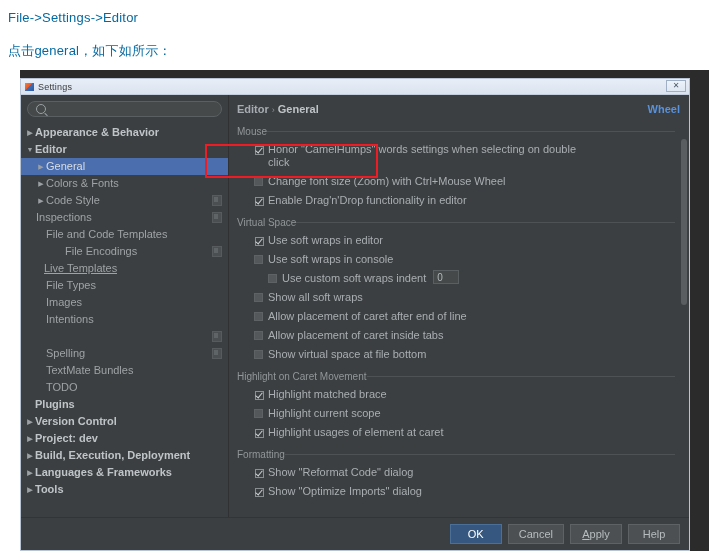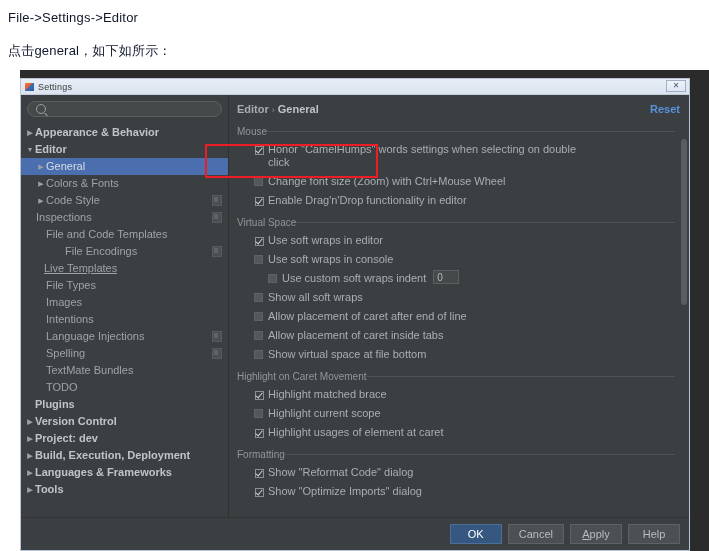--- a/index.html
+++ b/index.html
@@ -15,21 +15,21 @@
     position: relative;
   }
 
   
   .article {
     position: absolute;
     left: 0; top: 0;
     width: 709px;
   }
   .article-line {
-    color: #0f172a;
+    color: #0369a1;
     font-size: 13px;
     line-height: 16px;
     letter-spacing: .2px;
   }
   .line-1 { position: absolute; left: 8px; top: 10px; }
   .line-2 { position: absolute; left: 8px; top: 43px; }
 
   
   .ide-backdrop {
     position: absolute;
@@ -459,21 +459,20 @@
             <span class="tree-label">Images</span>
             <span class="row-icon hidden"></span>
           </div>
           <div class="tree-row" style="padding-left: 15px;">
             <span class="arrow empty">▶</span>
             <span class="tree-label">Intentions</span>
             <span class="row-icon hidden"></span>
           </div>
           <div class="tree-row" style="padding-left: 15px;">
             <span class="arrow empty">▶</span>
-            <span class="tree-label">Language Injections</span>
             <span class="row-icon"></span>
           </div>
           <div class="tree-row" style="padding-left: 15px;">
             <span class="arrow empty">▶</span>
             <span class="tree-label">Spelling</span>
             <span class="row-icon"></span>
           </div>
           <div class="tree-row" style="padding-left: 15px;">
             <span class="arrow empty">▶</span>
             <span class="tree-label">TextMate Bundles</span>
@@ -516,21 +515,21 @@
           </div>
         </div>
     </div>
 
     <div class="content">
       <div class="content-head">
         <span class="crumb-root">Editor</span>
         <span class="crumb-sep">›</span>
         <span class="crumb-leaf">General</span>
       </div>
-      <div class="reset-link">Reset</div>
+      <div class="reset-link">Wheel</div>
 
       <div id="groups">
           <div class="group">
             <div class="group-head">
               <span class="group-title">Mouse</span>
               <span class="group-rule"></span>
             </div>
             <div class="opt">
               <span class="cb checked"></span>
               <span class="opt-label">Honor "CamelHumps" words settings when selecting on double click</span>

